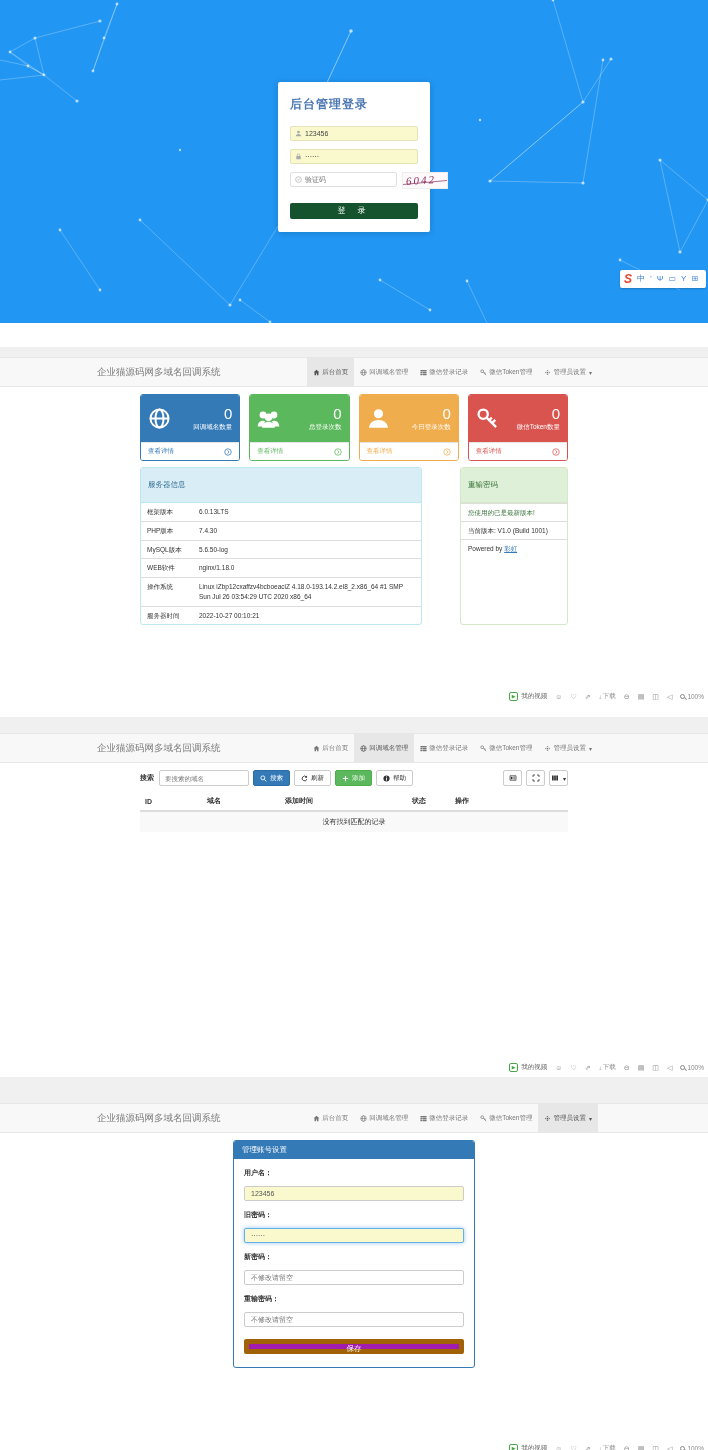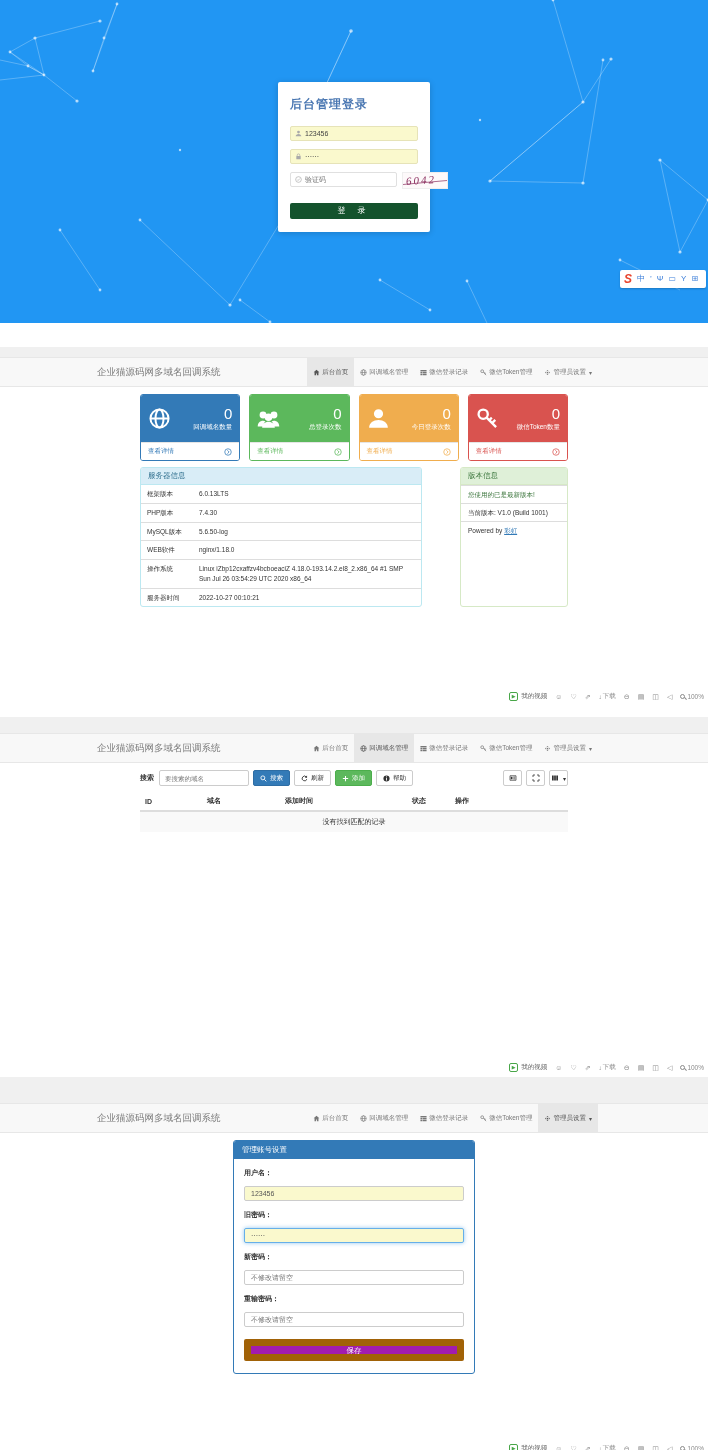--- a/index.html
+++ b/index.html
@@ -69,21 +69,21 @@
   .btn-default { border-color:#ccc; color:#333; }
   .btn-primary { background:#337ab7; border-color:#2e6da4; color:#fff; }
   .btn-success { background:#5cb85c; border-color:#4cae4c; color:#fff; }
   .btn-danger  { background:#d9534f; border-color:#d43f3a; color:#fff; }
   .btn-sm { height:14px; font-size:6.5px; }
 
   .panels { display:flex; margin-top:6px; }
   .panel { border:1px solid #ddd; border-radius:3px; background:#fff; overflow:hidden; }
   .panel-server { width:282px; border-color:#bce8f1; }
   .panel-version { width:108px; margin-left:auto; border-color:#d6e9c6; }
-  .panel-head { padding:3px 7px; font-size:7.5px; }
+  .panel-head { padding:12px 7px; font-size:7.5px; }
   .head-info { background:#d9edf7; color:#31708f; border-bottom:1px solid #bce8f1; }
   .head-success { background:#dff0d8; color:#3c763d; border-bottom:1px solid #d6e9c6; }
   .srv-table { width:100%; border-collapse:collapse; font-size:6.5px; color:#333; }
   .srv-table td { border-top:1px solid #ddd; padding:4px 6px; vertical-align:top; line-height:1.5; }
   .srv-table tr:first-child td { border-top:none; }
   .srv-table td.k { width:52px; white-space:nowrap; }
   .ver-item { padding:4px 7px; font-size:6.5px; color:#333; border-top:1px solid #ddd; line-height:1.4; }
   .ver-item:first-child { border-top:none; }
   .ver-latest { color:#3c763d; }
   .link { color:#337ab7; text-decoration:underline; cursor:pointer; }
@@ -113,21 +113,21 @@
 
   
   .acct-panel { width:242px; margin:7px auto 0; border:1px solid #337ab7; border-radius:3px; overflow:hidden; background:#fff; }
   .acct-head { background:#337ab7; color:#fff; font-size:7.5px; padding:4px 8px; }
   .acct-body { padding:9px 10px 12px; }
   .acct-lb { display:block; font-size:7px; font-weight:bold; color:#333; margin:9px 0 4px; }
   .acct-lb:first-child { margin-top:0; }
   .acct-input { width:100%; height:15px; border:1px solid #ccc; border-radius:2px; font-size:7px; padding:0 6px; color:#555; outline:none; font-family:inherit; background:#fff; }
   .acct-input.yellow { background:#faf9cd; }
   .acct-input.focused { border-color:#66afe9; box-shadow:0 0 4px rgba(102,175,233,.7); }
-  .save-btn { width:100%; height:22px; margin-top:12px; background:#a21caf; border:7px solid #a16207; border-radius:2px; color:#fff; font-size:7.5px; cursor:pointer; font-family:inherit; }
+  .save-btn { width:100%; height:15px; margin-top:12px; background:#a21caf; border:5px solid #a16207; border-radius:2px; color:#fff; font-size:7.5px; cursor:pointer; font-family:inherit; }
 
   .defs { position:absolute; width:0; height:0; overflow:hidden; }
 </style>
 </head>
 <body>
 
 <svg class="defs" aria-hidden="true">
   <symbol id="i-home" viewBox="0 0 16 16">
       <path fill="currentColor" d="M8 1.5L1.5 7.5h2v7H7v-4.5h2V14.5h3.5v-7h2z"></path>
     </symbol>
@@ -456,21 +456,21 @@
                   <td>Linux iZbp12cxaffzv4bcboeaciZ 4.18.0-193.14.2.el8_2.x86_64 #1 SMP Sun Jul 26 03:54:29 UTC 2020 x86_64</td>
                 </tr>
             <tr>
                   <td class="k">服务器时间</td>
                   <td>2022-10-27 00:10:21</td>
                 </tr>
           </tbody>
             </table>
         </div>
         <div class="panel panel-version">
-          <div class="panel-head head-success">版本信息</div>
+          <div class="panel-head head-success">重输密码</div>
           <div class="ver-item ver-latest">您使用的已是最新版本!</div>
           <div class="ver-item">当前版本: V1.0 (Build 1001)</div>
           <div class="ver-item"><span>Powered by </span><span class="link">彩虹</span></div>
         </div>
       </div>
     </div>
 
     <div class="recbar rb2">
       <span class="rec-play">▶</span>
       <span class="rec-label">我的视频</span>

